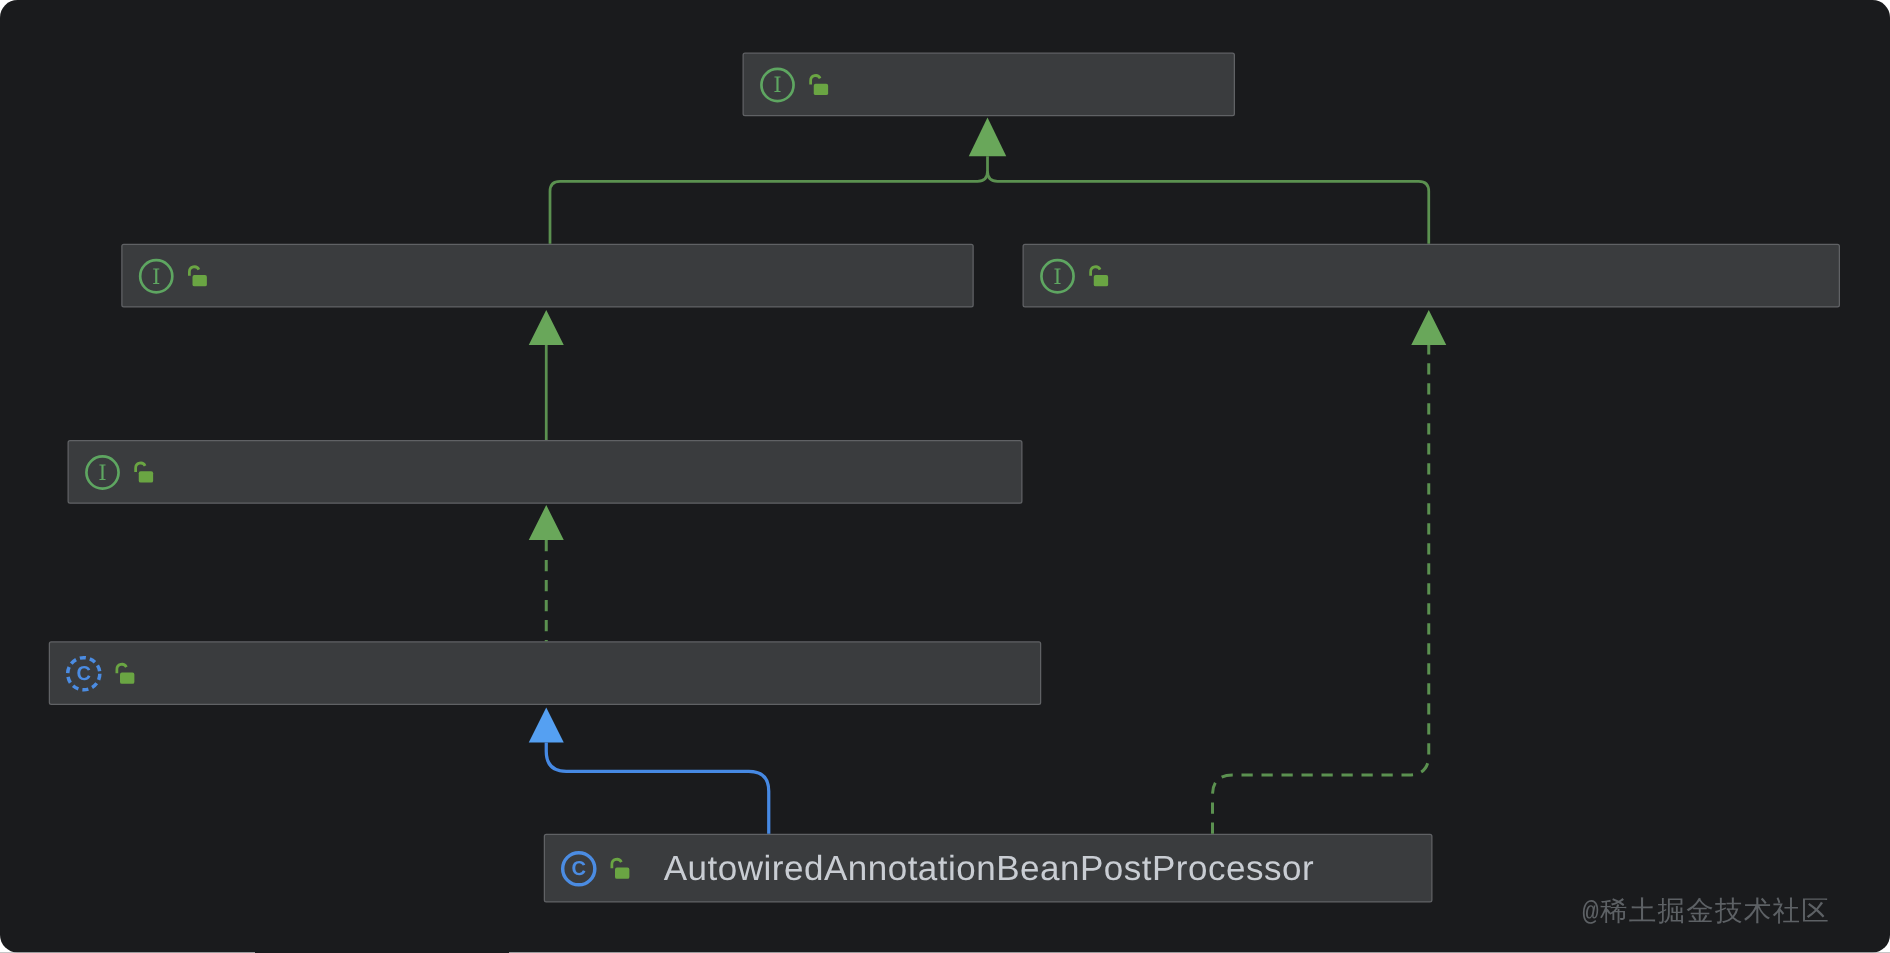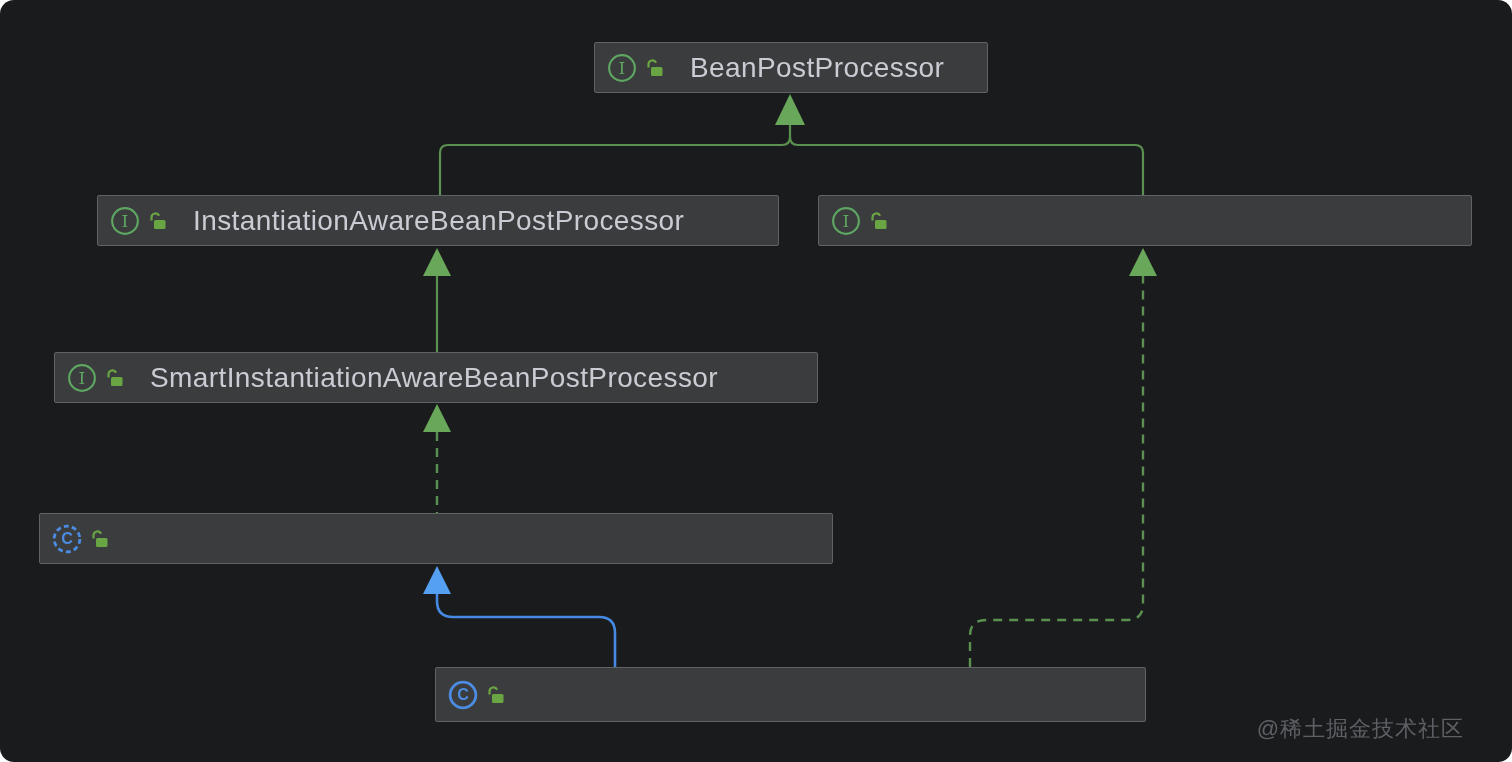--- a/index.html
+++ b/index.html
@@ -29,58 +29,56 @@
   .icon + .icon{margin-left:7px;}
   .n1{left:594px;top:42px;width:394px;height:51px;}
   .n2{left:97px;top:195px;width:682px;height:51px;}
   .n3{left:818px;top:195px;width:654px;height:51px;}
   .n4{left:54px;top:352px;width:764px;height:51px;}
   .n5{left:39px;top:513px;width:794px;height:51px;}
   .n6{left:435px;top:667px;width:711px;height:55px;}
   .watermark{
     position:absolute;right:48px;bottom:18px;z-index:3;
     color:#5d6165;font-size:22px;letter-spacing:1px;
-    font-family:Liberation Sans, sans-serif;
+    font-family:Liberation Mono, monospace;
   }
 </style>
 </head>
 <body>
 
 <div class="canvas">
 
   <div class="node n1">
     <span class="icon">
       <svg width="30" height="30" viewBox="0 0 28 28">
         <circle cx="14" cy="14" r="12" fill="none" stroke="#5ea661" stroke-width="2"></circle>
         <text x="14" y="19.5" text-anchor="middle" font-size="16" fill="#5ea661" font-family="DejaVu Serif,serif">I</text>
       </svg>
     </span>
     <span class="icon">
       <svg width="22" height="22" viewBox="0 0 22 22">
         <path d="M4.5,10.5 V7.5 a4,4 0 0 1 7.6,-1.8" fill="none" stroke="#6aa543" stroke-width="2.2"></path>
         <rect x="7" y="10" width="11.5" height="9" rx="1.5" fill="#6aa543"></rect>
       </svg>
     </span>
-    <span class="label">BeanPostProcessor</span>
   </div>
 
   <div class="node n2">
     <span class="icon">
       <svg width="30" height="30" viewBox="0 0 28 28">
         <circle cx="14" cy="14" r="12" fill="none" stroke="#5ea661" stroke-width="2"></circle>
         <text x="14" y="19.5" text-anchor="middle" font-size="16" fill="#5ea661" font-family="DejaVu Serif,serif">I</text>
       </svg>
     </span>
     <span class="icon">
       <svg width="22" height="22" viewBox="0 0 22 22">
         <path d="M4.5,10.5 V7.5 a4,4 0 0 1 7.6,-1.8" fill="none" stroke="#6aa543" stroke-width="2.2"></path>
         <rect x="7" y="10" width="11.5" height="9" rx="1.5" fill="#6aa543"></rect>
       </svg>
     </span>
-    <span class="label">InstantiationAwareBeanPostProcessor</span>
   </div>
 
   <div class="node n3">
     <span class="icon">
       <svg width="30" height="30" viewBox="0 0 28 28">
         <circle cx="14" cy="14" r="12" fill="none" stroke="#5ea661" stroke-width="2"></circle>
         <text x="14" y="19.5" text-anchor="middle" font-size="16" fill="#5ea661" font-family="DejaVu Serif,serif">I</text>
       </svg>
     </span>
     <span class="icon">
@@ -97,21 +95,20 @@
         <circle cx="14" cy="14" r="12" fill="none" stroke="#5ea661" stroke-width="2"></circle>
         <text x="14" y="19.5" text-anchor="middle" font-size="16" fill="#5ea661" font-family="DejaVu Serif,serif">I</text>
       </svg>
     </span>
     <span class="icon">
       <svg width="22" height="22" viewBox="0 0 22 22">
         <path d="M4.5,10.5 V7.5 a4,4 0 0 1 7.6,-1.8" fill="none" stroke="#6aa543" stroke-width="2.2"></path>
         <rect x="7" y="10" width="11.5" height="9" rx="1.5" fill="#6aa543"></rect>
       </svg>
     </span>
-    <span class="label">SmartInstantiationAwareBeanPostProcessor</span>
   </div>
 
   <div class="node n5">
     <span class="icon">
       <svg width="30" height="30" viewBox="0 0 28 28">
         <circle cx="14" cy="14" r="12" fill="none" stroke="#4b8ce2" stroke-width="2.6" stroke-dasharray="4.6,3"></circle>
         <text x="14" y="19" text-anchor="middle" font-size="15" font-weight="bold" fill="#4b8ce2" font-family="Liberation Sans,sans-serif">C</text>
       </svg>
     </span>
     <span class="icon">
@@ -128,20 +125,21 @@
         <circle cx="14" cy="14" r="12" fill="none" stroke="#4b8ce2" stroke-width="2.6"></circle>
         <text x="14" y="19" text-anchor="middle" font-size="15" font-weight="bold" fill="#4b8ce2" font-family="Liberation Sans,sans-serif">C</text>
       </svg>
     </span>
     <span class="icon">
       <svg width="22" height="22" viewBox="0 0 22 22">
         <path d="M4.5,10.5 V7.5 a4,4 0 0 1 7.6,-1.8" fill="none" stroke="#6aa543" stroke-width="2.2"></path>
         <rect x="7" y="10" width="11.5" height="9" rx="1.5" fill="#6aa543"></rect>
       </svg>
     </span>
+    <span class="label">AutowiredAnnotationBeanPostProcessor</span>
   </div>
 
   <svg class="edges" viewBox="0 0 1512 762">
 
     <polygon points="790,94 775,125 805,125" fill="#69a75a"></polygon>
     <path d="M790,125 V137 Q790,145 782,145 H448 Q440,145 440,153 V195" fill="none" stroke="#5b9150" stroke-width="2.2"></path>
     <path d="M790,137 Q790,145 798,145 H1135 Q1143,145 1143,153 V195" fill="none" stroke="#5b9150" stroke-width="2.2"></path>
 
     <polygon points="437,248 423,276 451,276" fill="#69a75a"></polygon>
     <path d="M437,276 V352" fill="none" stroke="#5b9150" stroke-width="2.2"></path>

